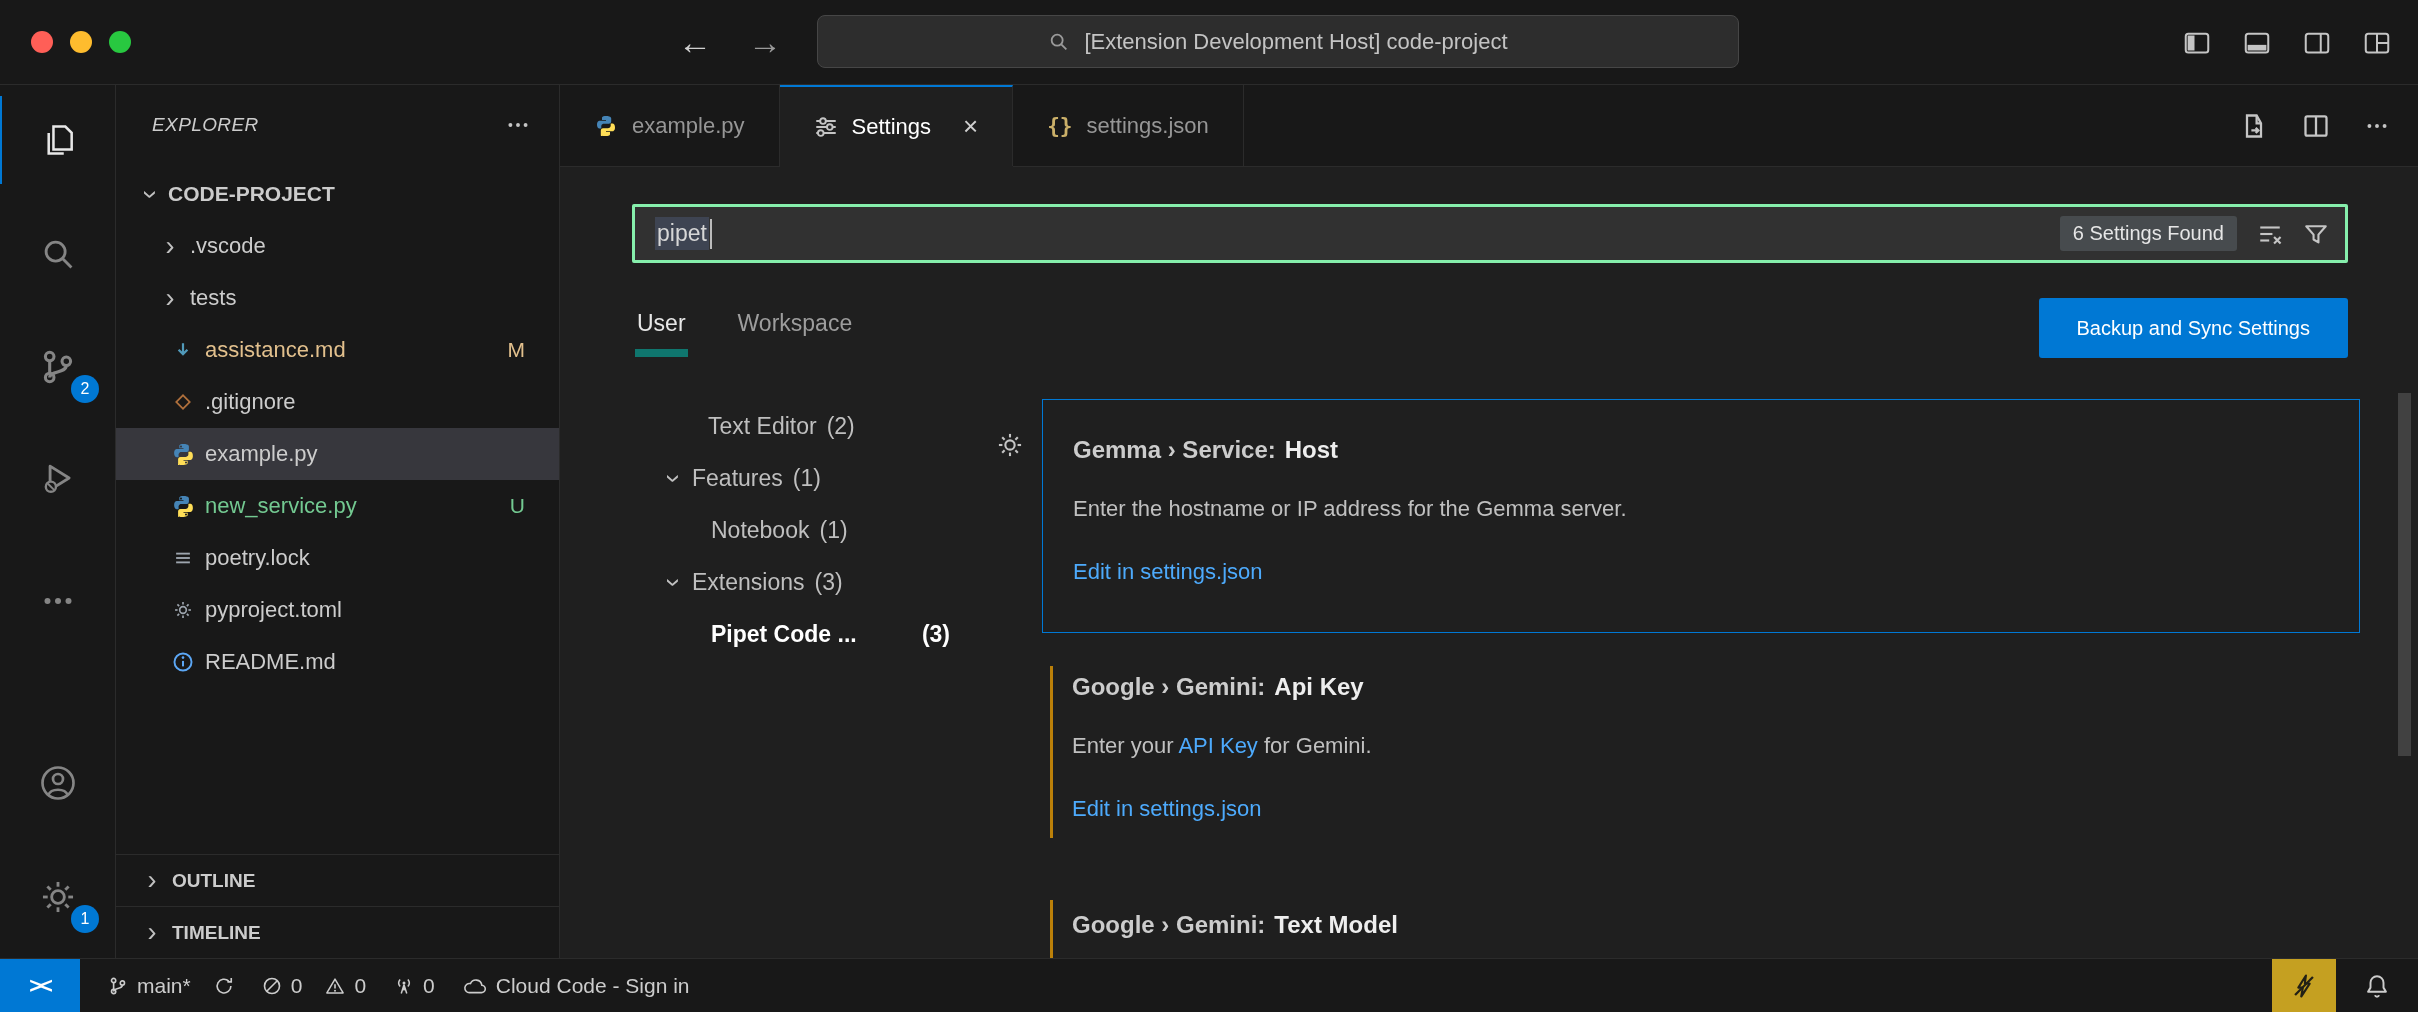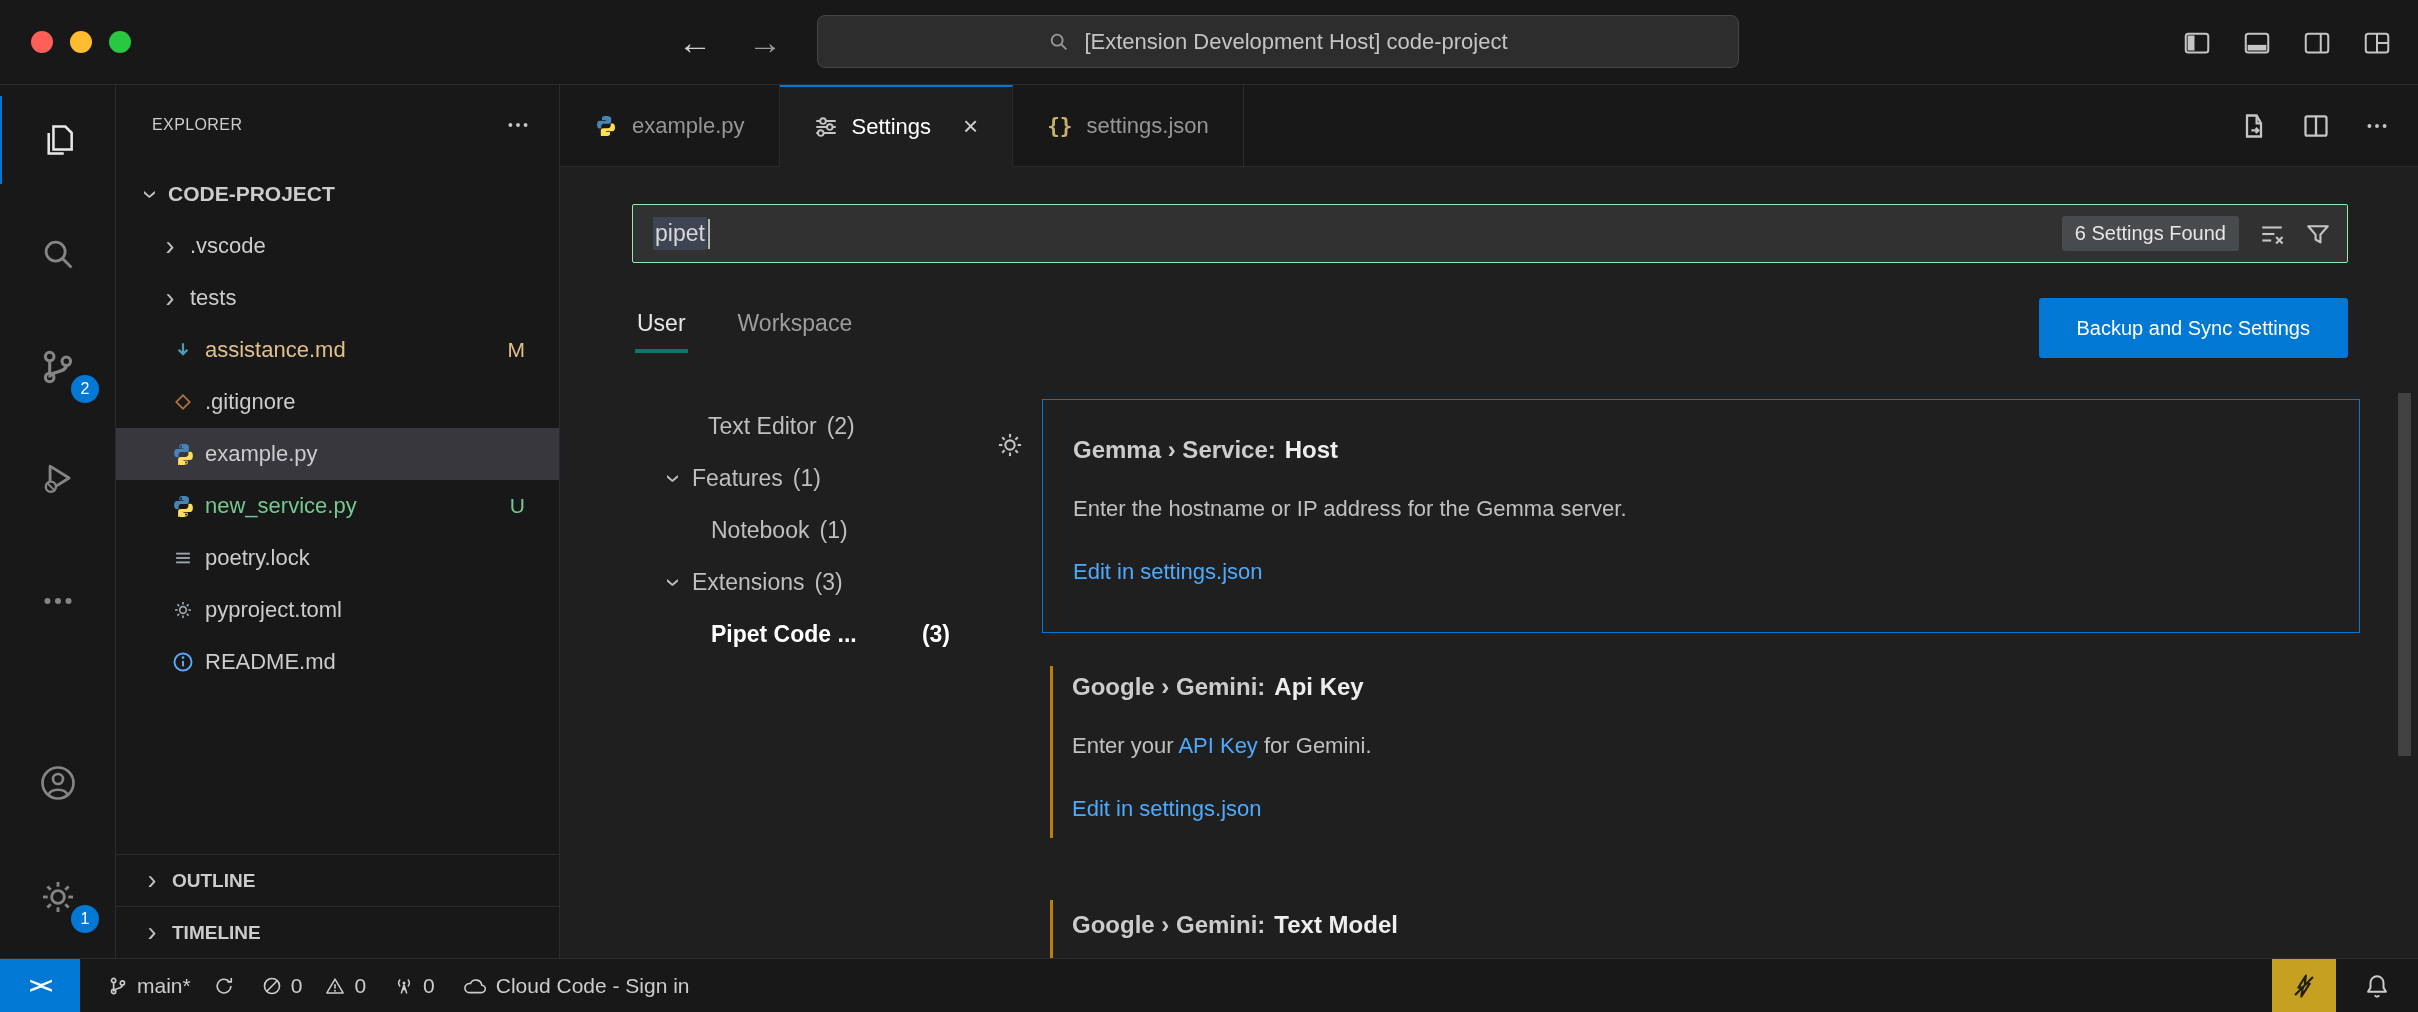--- a/index.html
+++ b/index.html
@@ -27,21 +27,21 @@
   
   .activitybar { position:absolute; left:0; top:85px; width:116px; bottom:54px; background:#181818; border-right:1px solid #2b2b2b; }
   .ab-item { position:absolute; left:0; width:115px; height:88px; display:flex; align-items:center; justify-content:center; color:#858585; }
   .ab-item.active { color:#e7e7e7; border-left:2px solid #0078d4; }
   .ab-badge { position:absolute; right:16px; bottom:8px; min-width:28px; height:28px; border-radius:14px; background:#0078d4;
     color:#fff; font-size:16px; display:flex; align-items:center; justify-content:center; }
 
   
   .sidebar { position:absolute; left:116px; top:85px; width:444px; bottom:54px; background:#181818; border-right:1px solid #2b2b2b; }
   .sb-header { position:absolute; top:0; left:0; right:0; height:80px; display:flex; align-items:center; padding:0 28px 0 36px; }
-  .sb-header .title { font-size:16px; color:#cccccc; letter-spacing:.4px; }
+  .sb-header .title { font-size:19px; color:#cccccc; letter-spacing:.4px;font-style:italic; }
   .sb-header .more { margin-left:auto; color:#c5c5c5; }
   .tree { position:absolute; top:83px; left:0; right:0; }
   .row { height:52px; display:flex; align-items:center; font-size:22px; color:#cccccc; }
   .row.selected { background:#37373d; }
   .row.root { padding-left:22px; font-weight:700; font-size:21px; }
   .row.folder { padding-left:42px; }
   .row.file { padding-left:54px; }
   .chev { display:inline-block; font-size:27px; color:#c0c0c0; width:24px; text-align:center; font-weight:400; }
   .chev.down { transform:rotate(90deg); }
   .row.root .chev { margin-right:6px; }
@@ -58,29 +58,29 @@
   .main { position:absolute; left:560px; top:85px; right:0; bottom:54px; background:#1f1f1f; }
   .tabbar { position:absolute; top:0; left:0; right:0; height:82px; background:#181818; border-bottom:1px solid #2b2b2b; display:flex; }
   .tab { display:flex; align-items:center; gap:14px; padding:0 34px; font-size:22px; color:#969696; border-right:1px solid #2b2b2b; position:relative; }
   .tab.active { background:#1f1f1f; color:#ffffff; border-top:2px solid #0078d4; z-index:1; box-shadow:0 1px 0 0 #1f1f1f; }
   .tab .close { margin-left:18px; font-size:26px; color:#cfcfcf; }
   .braces { font-family:"DejaVu Sans Mono",monospace; font-weight:700; font-size:21px; color:#cbb069; }
   .tab-actions { margin-left:auto; display:flex; align-items:center; gap:34px; padding-right:28px; color:#c5c5c5; }
 
   
   .settings { position:absolute; top:82px; left:0; right:0; bottom:0; background:#1f1f1f; }
-  .search-box { position:absolute; left:72px; top:37px; width:1716px; height:59px; background:#313131; border:1px solid #86efac;
+  .search-box { position:absolute; left:72px; top:37px; width:1716px; height:59px; background:#313131; border:3px solid #86efac;
     border-radius:2px; display:flex; align-items:center; padding:0 16px 0 20px; font-size:23px; color:#d7d7d7; }
   .search-value { background:#3e4452; padding:3px 2px; }
   .caret { width:2px; height:30px; background:#bbbbbb; margin-left:1px; }
   .search-right { margin-left:auto; display:flex; align-items:center; gap:20px; color:#c5c5c5;padding-left:37px; }
   .results-badge { background:#474b4e; border-radius:3px; padding:6px 13px; font-size:20px; color:#e6e6e6; }
   .scope-row { position:absolute; left:75px; top:133px; height:60px; display:flex; align-items:flex-start; gap:48px; font-size:23px; }
   .scope { color:#9d9d9d; padding:10px 2px 12px 2px; }
-  .scope.active { color:#e7e7e7; border-bottom:4px solid #0f766e; }
+  .scope.active { color:#e7e7e7; border-bottom:8px solid #0f766e; }
   .sync-btn { position:absolute; right:70px; top:131px; height:60px; padding:0 38px; background:#0078d4; color:#ffffff;
     font-size:20px; border-radius:3px; display:flex; align-items:center; }
   .toc { position:absolute; left:0; top:233px; width:420px; }
   .toc-row { height:52px; display:flex; align-items:center; font-size:23px; color:#bfbfbf; }
   .toc-row.lvl0 { padding-left:148px; }
   .toc-row.twisty { padding-left:102px; }
   .toc-row.child { padding-left:151px; }
   .toc-row .chev { width:22px; margin-right:8px; }
   .toc-row.selected { color:#ffffff; font-weight:700; }
   .toc-count { margin-left:10px; }

